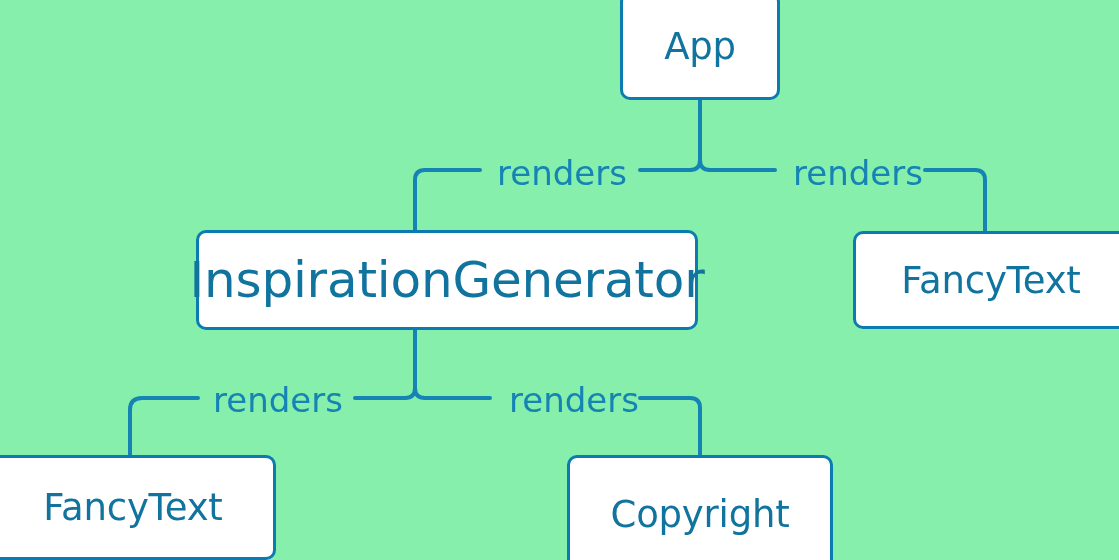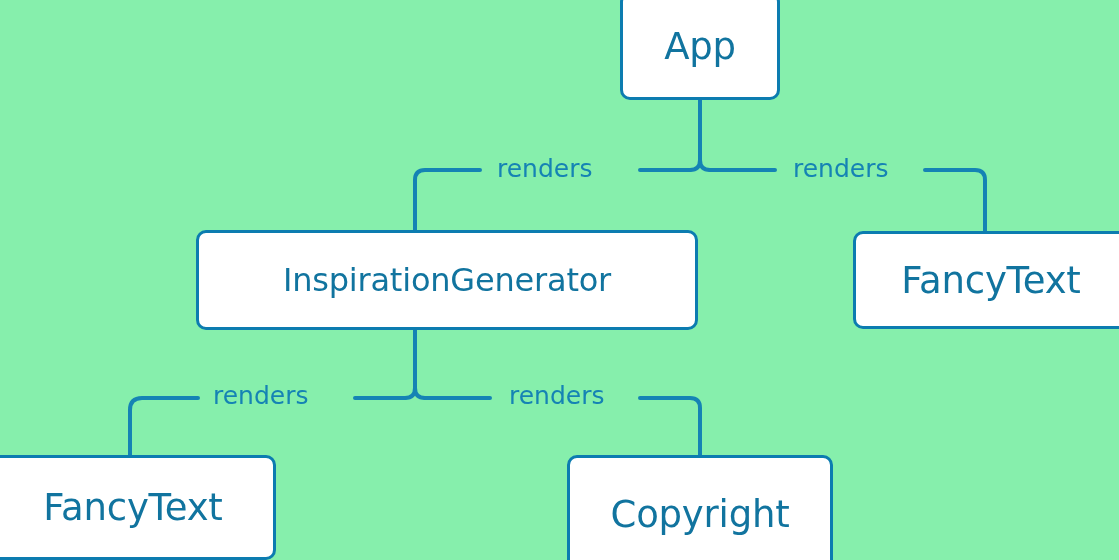--- a/index.html
+++ b/index.html
@@ -39,28 +39,28 @@
     white-space: nowrap;
     z-index: 2;
   }
   .node-label {
     display: block;
     line-height: 1;
   }
   .edge-label {
     position: absolute;
     color: #1583b4;
-    font-size: 25px;
+    font-size: 34px;
     font-weight: 500;
     white-space: nowrap;
     z-index: 3;
     line-height: 1;
   }
   #node-app        { left: 620px; top: -8px;  width: 160px; height: 108px; }
-  #node-inspgen    { left: 196px; top: 230px; width: 502px; height: 100px; font-size: 32px; }
+  #node-inspgen    { left: 196px; top: 230px; width: 502px; height: 100px; font-size: 50px; }
   #node-fancy-right{ left: 853px; top: 231px; width: 276px; height: 98px; }
   #node-fancy-left { left: -10px; top: 455px; width: 286px; height: 105px; }
   #node-copyright  { left: 567px; top: 455px; width: 266px; height: 119px; }
   #label-renders-1 { left: 497px; top: 156px; }
   #label-renders-2 { left: 793px; top: 156px; }
   #label-renders-3 { left: 213px; top: 383px; }
   #label-renders-4 { left: 509px; top: 383px; }
 </style>
 </head>
 <body>

